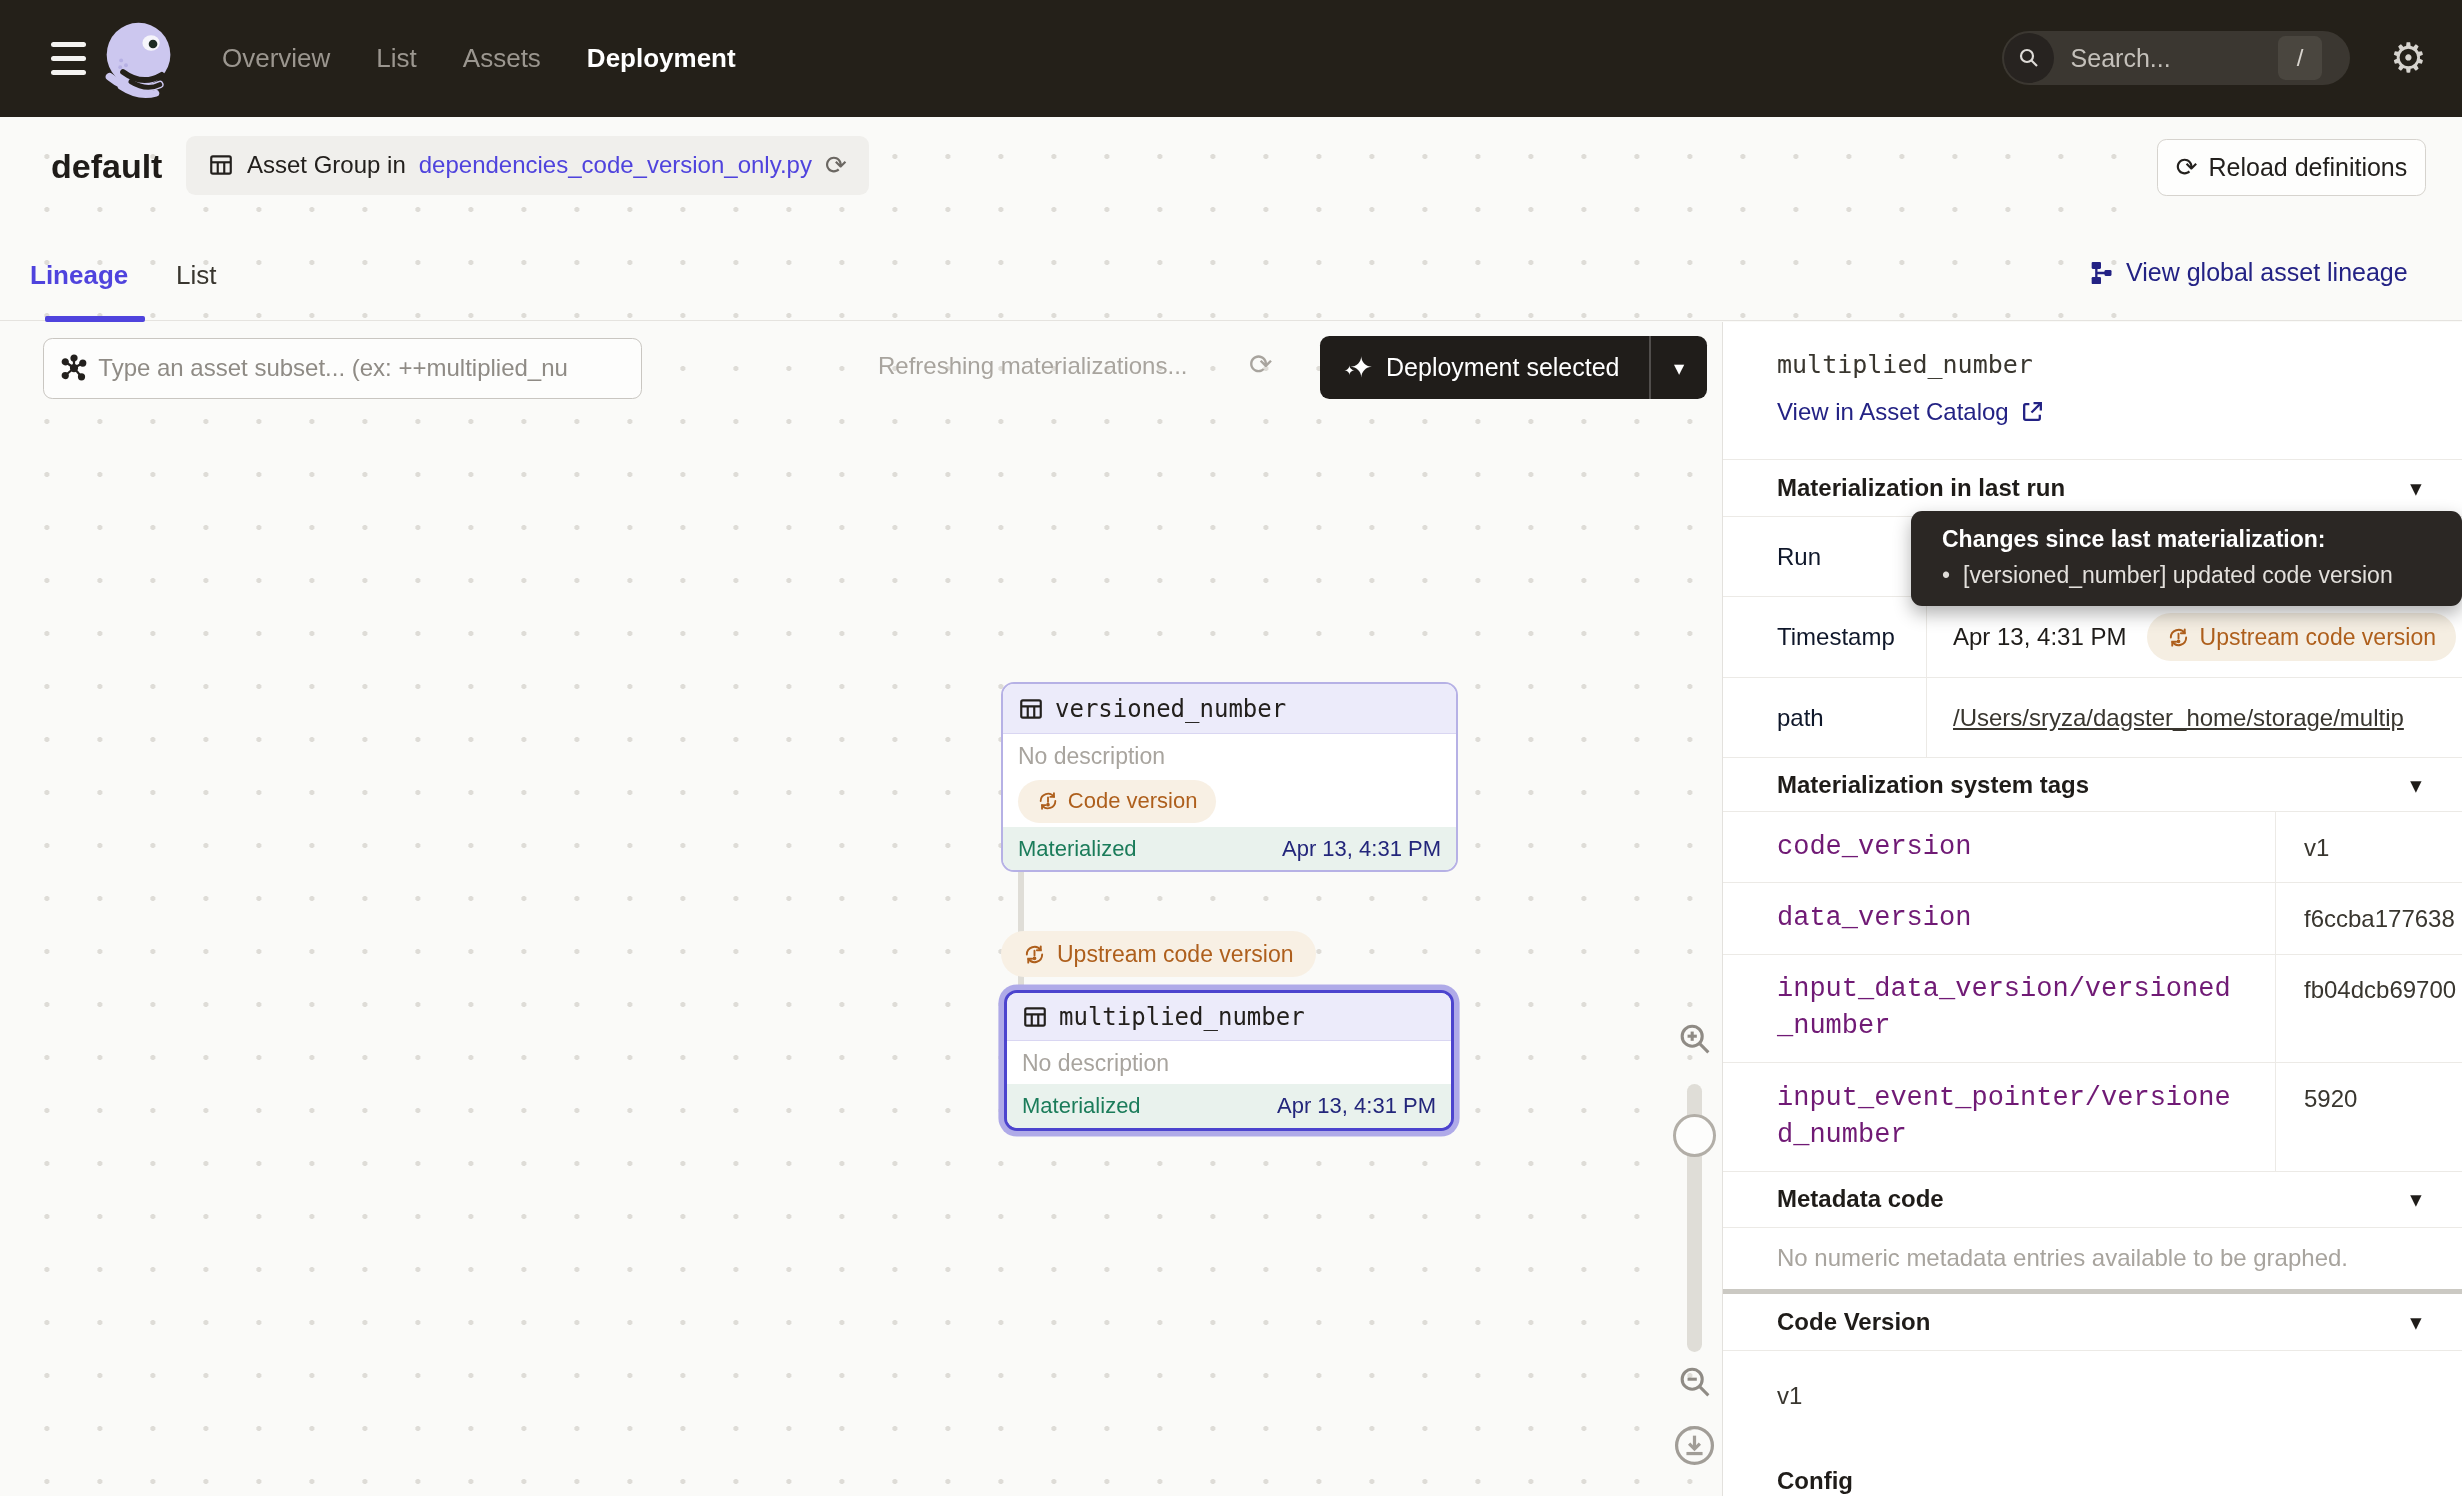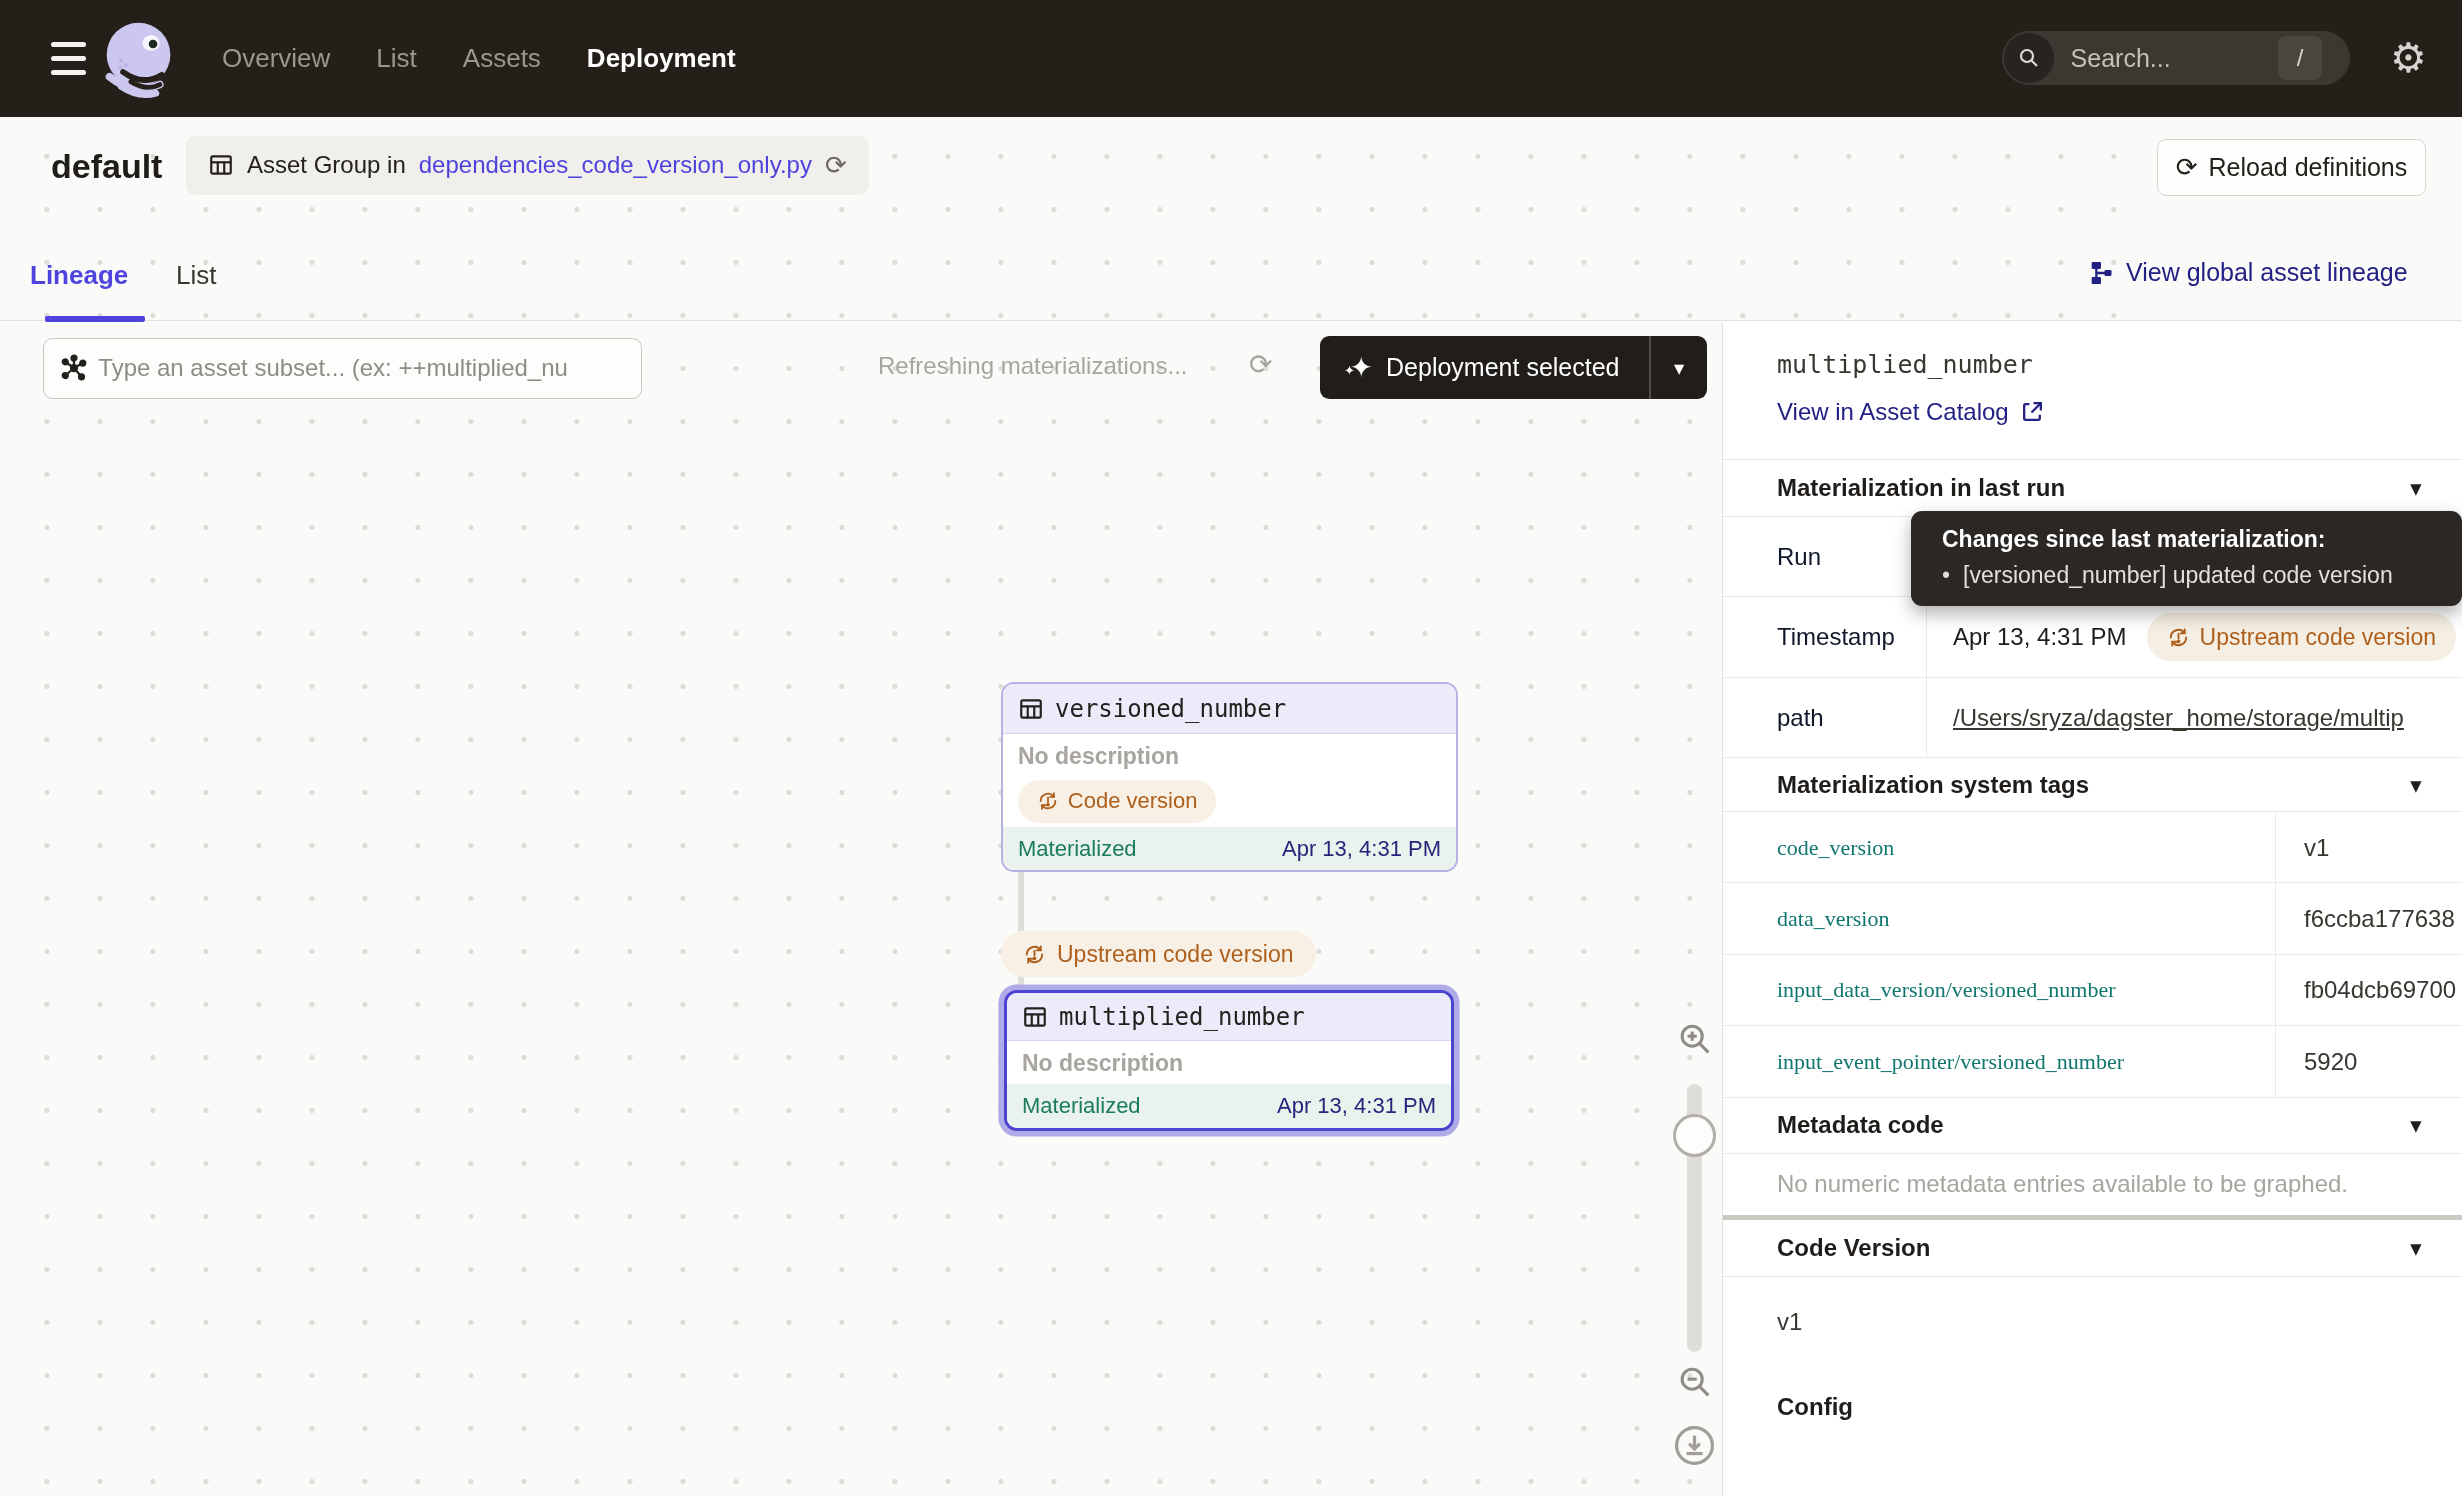--- a/index.html
+++ b/index.html
@@ -60,21 +60,21 @@
   .mat-caret { width:56px; text-align:center; font-size:20.4px; }
 
   
   .edge { position:absolute; left:1018px; top:549px; width:5.6px; height:118px; background:#DFDDD7; }
   .asset-node { position:absolute; background:#FFFFFF; overflow:hidden; }
   .node-1 { left:1001px; top:360px; width:457px; height:190px; border:2.8px solid #B6B1E5; border-radius:13px; }
   .node-2 { left:1004px; top:668px; width:450px; height:141px; border:3.7px solid #4C44CE; border-radius:13px; box-shadow:0 0 0 5.6px #AFAAE8; }
   .node-head { height:50px; background:#ECEBFA; border-bottom:1.9px solid #D9D6F2; display:flex; align-items:center; gap:11px; padding-left:15px; }
   .node-2 .node-head { height:48px; }
   .node-title { font-family:"DejaVu Sans Mono","Liberation Mono",monospace; font-size:24px; color:#23201D; }
-  .node-desc { padding:9.3px 15px 0 15px; font-size:23px; color:#A8A49E;font-weight:bold; }
+  .node-desc { padding:9.3px 15px 0 15px; font-size:23px; color:#A8A49E; }
   .cv-badge { display:inline-flex; align-items:center; gap:9.3px; height:43px; padding:0 18.5px; margin:9.3px 0 0 15px; background:#F8F0E4; border-radius:924px; color:#AE5F1C; font-size:22px; }
   .node-foot { position:absolute; left:0; right:0; bottom:0; height:43px; background:#E9F2ED; display:flex; align-items:center; justify-content:space-between; padding:0 15px; }
   .node-2 .node-foot { height:44px; }
   .foot-status { font-size:22px; color:#1B7C5A; }
   .foot-time { font-size:22px; color:#23267B; }
   .upstream-badge { position:absolute; left:1001px; top:609px; height:46px; padding:0 22px; background:#F8F0E4; border-radius:924px; display:inline-flex; align-items:center; gap:11px; color:#AE5F1C; font-size:23px; }
 
   
   .zoomctl { position:absolute; cursor:pointer; }
   .slider-track { position:absolute; left:1687px; top:762px; width:15px; height:268px; background:#DFDDD7; border-radius:7.4px; cursor:pointer; }
@@ -88,21 +88,21 @@
   .sec-row { display:flex; align-items:center; padding:0 41px 0 54px; font-size:24px; font-weight:bold; color:#1F1C19; border-bottom:1.9px solid #ECEAE6; cursor:pointer; }
   .sec-caret { margin-left:auto; font-size:20.4px; color:#1F1C19; }
   .h-lastrun { height:57px; } .h-tags { height:54px; } .h-meta { height:56px; } .h-codever { height:57px; }
   .kv-row { display:flex; border-bottom:1.9px solid #ECEAE6; }
   .kv-key { width:204px; flex:none; border-right:1.9px solid #ECEAE6; padding-left:54px; display:flex; align-items:center; font-size:24px; color:#0f172a; }
   .kv-val { flex:1; min-width:0; display:flex; align-items:center; padding-left:26px; font-size:24px; color:#1F1C19; overflow:hidden; }
   .r-run { height:80px; } .r-ts { height:81px; } .r-path { height:80px; }
   .ts-badge { display:inline-flex; align-items:center; gap:9.3px; height:48px; padding:0 20.4px; margin-left:20.4px; background:#F5EEE2; border-radius:924px; color:#AE5F1C; font-size:23px; white-space:nowrap; flex:none; }
   .path-link { color:#39362F; text-decoration:underline; white-space:nowrap; overflow:hidden; }
   .tag-row { display:flex; border-bottom:1.9px solid #ECEAE6; }
-  .tag-key { width:553px; flex:none; border-right:1.9px solid #ECEAE6; padding:16.7px 44px 16.7px 54px; font-family:Liberation Serif, serif; font-size:22px; line-height:37px; color:#0f766e; word-break:break-all; }
+  .tag-key { width:553px; flex:none; border-right:1.9px solid #ECEAE6; padding:16.7px 44px 16.7px 54px; font-family:Liberation Mono, monospace; font-size:27px; line-height:37px; color:#701a75; word-break:break-all; }
   .tag-val { flex:1; min-width:0; padding:16.7px 0 16.7px 28px; font-size:24px; line-height:37px; color:#39362F; white-space:nowrap; overflow:hidden; }
   .empty-row { height:61px; display:flex; align-items:center; padding-left:54px; font-size:24px; color:#A8A49E; }
   .thick-divider { height:5.6px; background:#CBC9C3; }
   .cv-value-row { padding:31px 54px 37px 54px; font-size:24px; color:#39362F; }
   .config-head { padding:20.4px 41px 0 54px; font-size:24px; font-weight:bold; color:#1F1C19; }
 
   
   .tooltip { position:absolute; left:1911px; top:511px; width:551px; padding:15px 18.5px 16.7px 31px; background:#2B2724; border-radius:11px; box-shadow:0 7.4px 18.5px rgba(0,0,0,0.30); z-index:50; }
   .tt-title { font-size:23px; font-weight:bold; color:#FFFFFF; }
   .tt-line { margin-top:9.3px; display:flex; gap:13px; align-items:baseline; }

